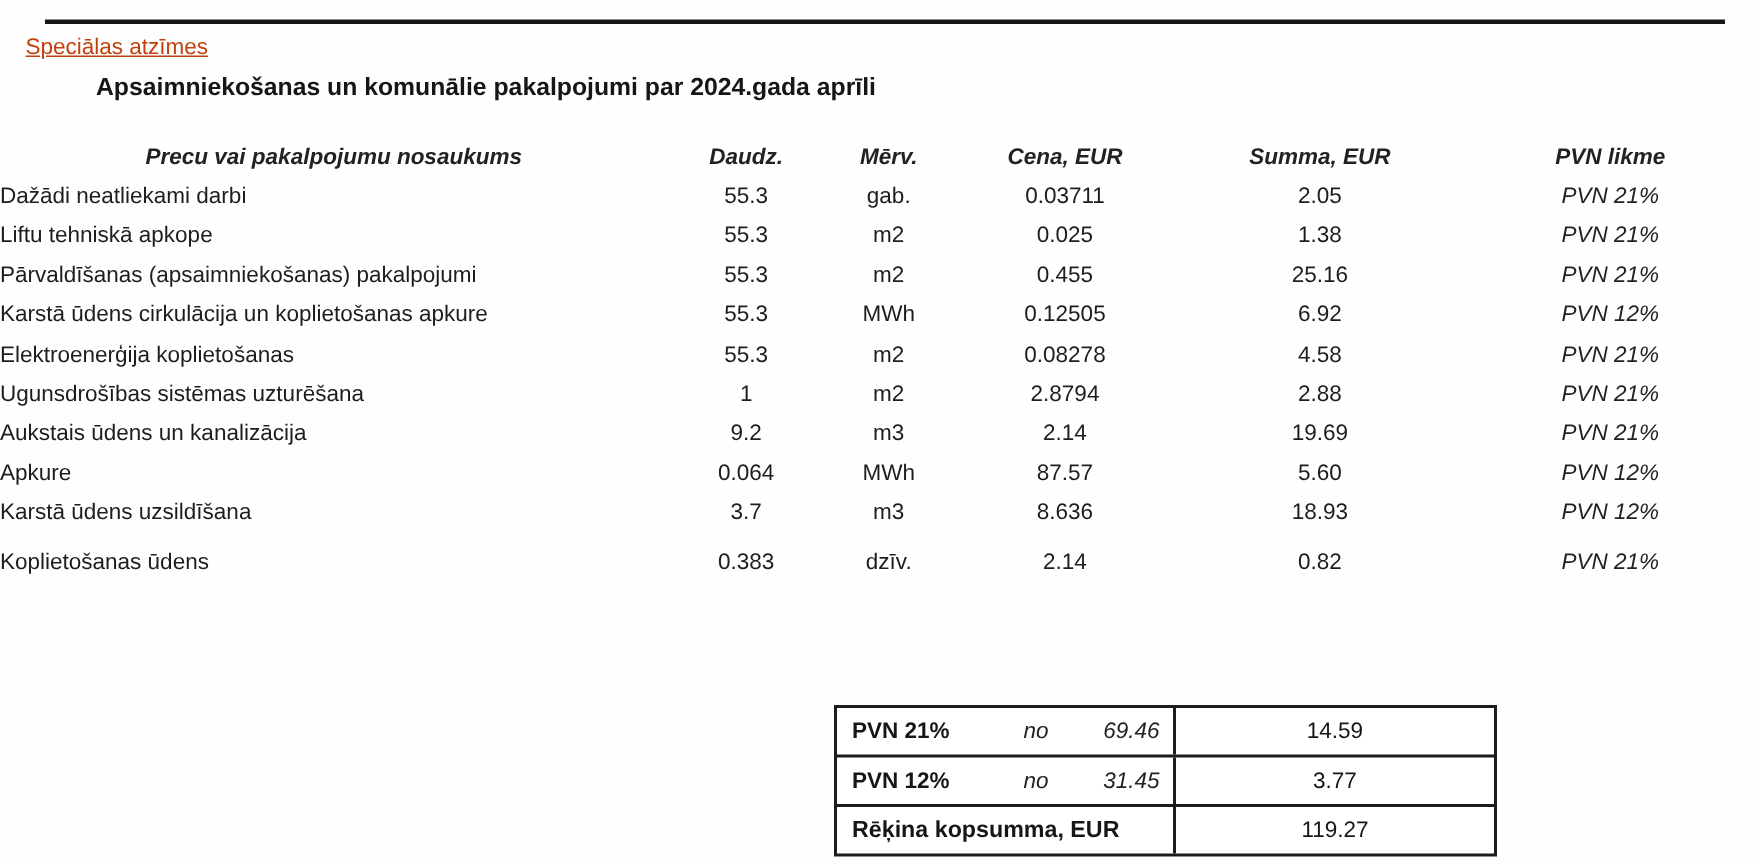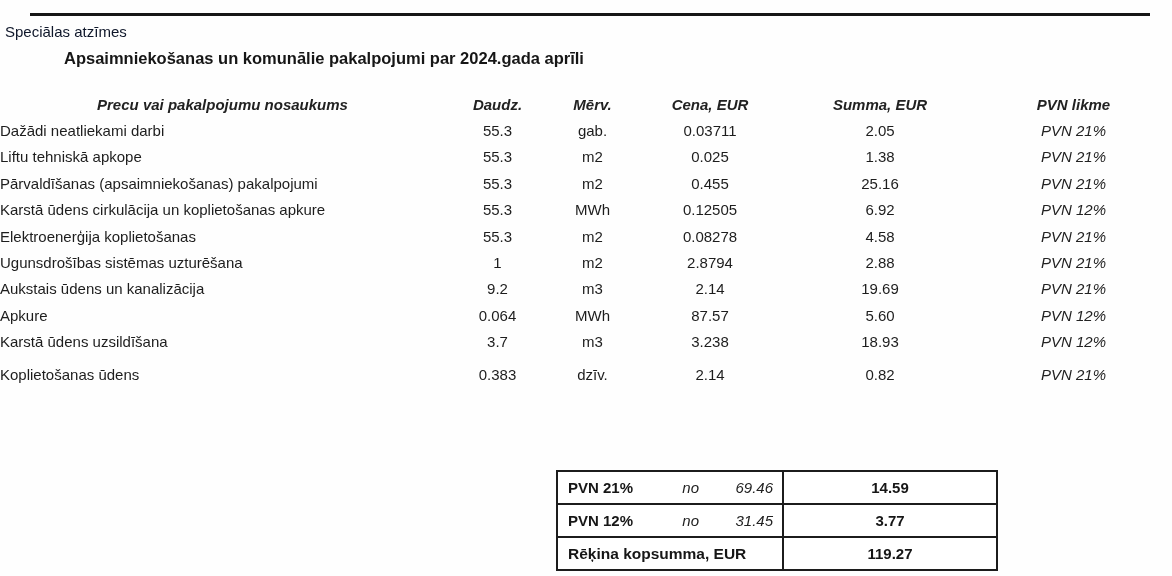--- a/index.html
+++ b/index.html
@@ -20,23 +20,24 @@
     position: absolute;
     top: 13px;
     left: 30px;
     width: 1120px;
     height: 3px;
     background: #161616;
   }
   .special-notes {
     position: absolute;
     top: 23px;
-    left: 5px;
-    font-size: 15px;
-    color: #0f172a;
+    left: 17px;
+    font-size: 15px;
+    color: #c2410c;
+    text-decoration: underline;
   }
   .doc-title {
     position: absolute;
     top: 49px;
     left: 64px;
     font-size: 16.5px;
     font-weight: bold;
     color: #161616;
   }
   table.main-table {
@@ -93,21 +94,21 @@
     overflow: hidden;
   }
   .s-label { font-weight: bold; color: #161616; }
   .s-no { font-style: italic; margin-left: auto; color: #222; }
   .s-base { font-style: italic; width: 74px; text-align: right; color: #222; }
   .s-total-label { font-weight: bold; font-size: 15.5px; color: #161616; white-space: nowrap; }
   .s-right {
     display: flex;
     align-items: center;
     justify-content: center;
-    font-weight: bold;
+    font-weight: normal;
     font-size: 15px;
     color: #161616;
   }
 </style>
 </head>
 <body>
 
 <div class="page">
 
   <div class="top-rule"></div>
@@ -198,21 +199,21 @@
         <td class="c-qty">0.064</td>
         <td class="c-unit">MWh</td>
         <td class="c-price">87.57</td>
         <td class="c-sum">5.60</td>
         <td class="c-vat">PVN 12%</td>
       </tr>
         <tr>
         <td class="c-name">Karstā ūdens uzsildīšana</td>
         <td class="c-qty">3.7</td>
         <td class="c-unit">m3</td>
-        <td class="c-price">3.238</td>
+        <td class="c-price">8.636</td>
         <td class="c-sum">18.93</td>
         <td class="c-vat">PVN 12%</td>
       </tr>
         <tr>
         <td class="c-name">Koplietošanas ūdens</td>
         <td class="c-qty">0.383</td>
         <td class="c-unit">dzīv.</td>
         <td class="c-price">2.14</td>
         <td class="c-sum">0.82</td>
         <td class="c-vat">PVN 21%</td>

